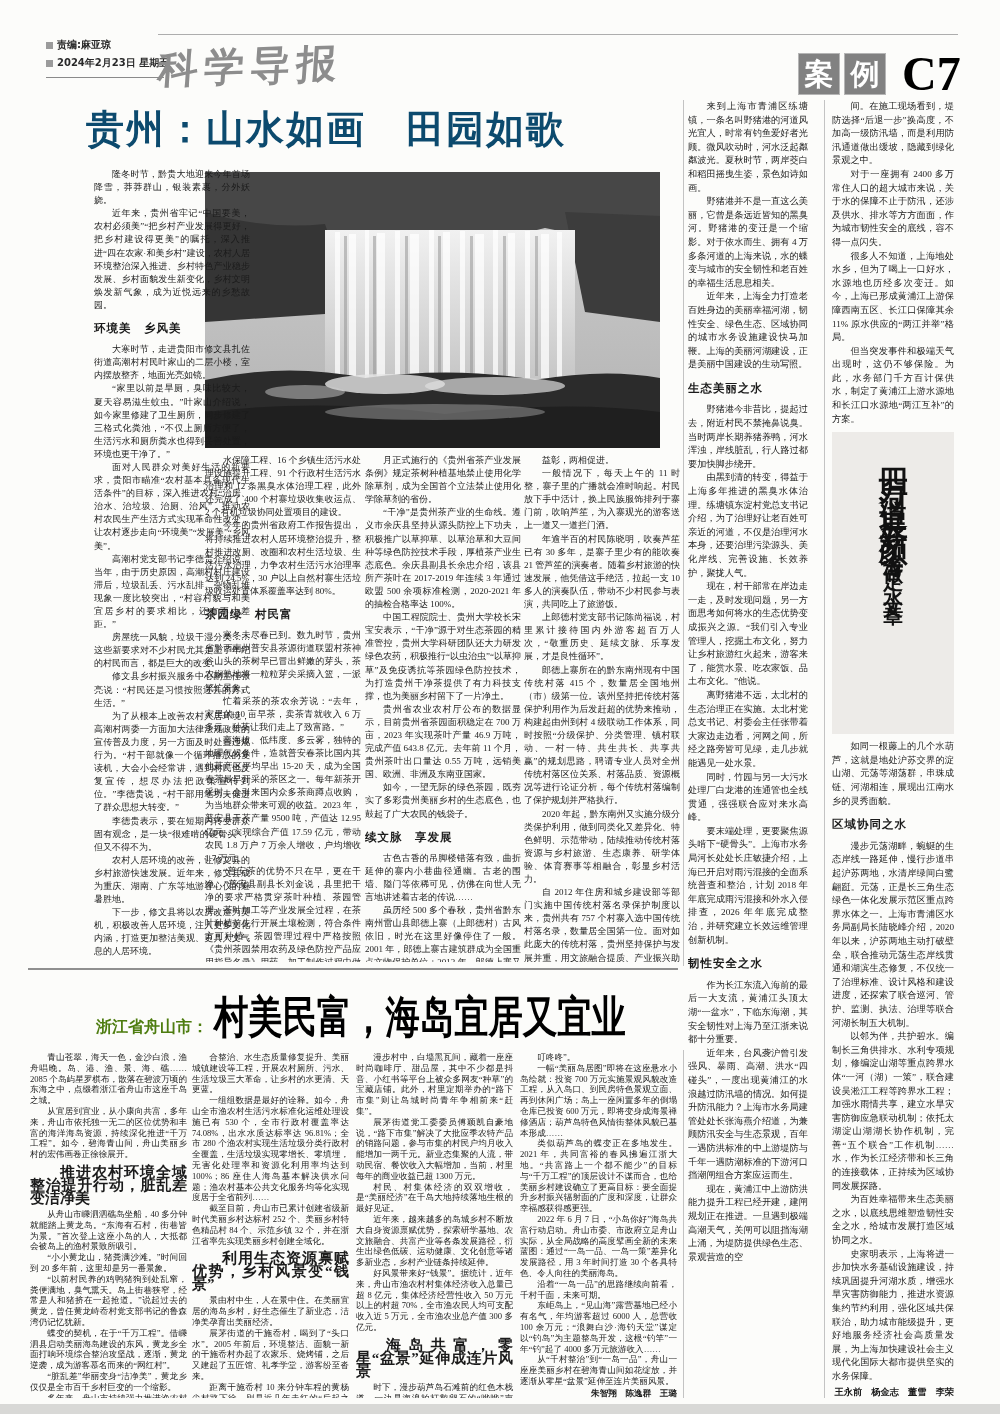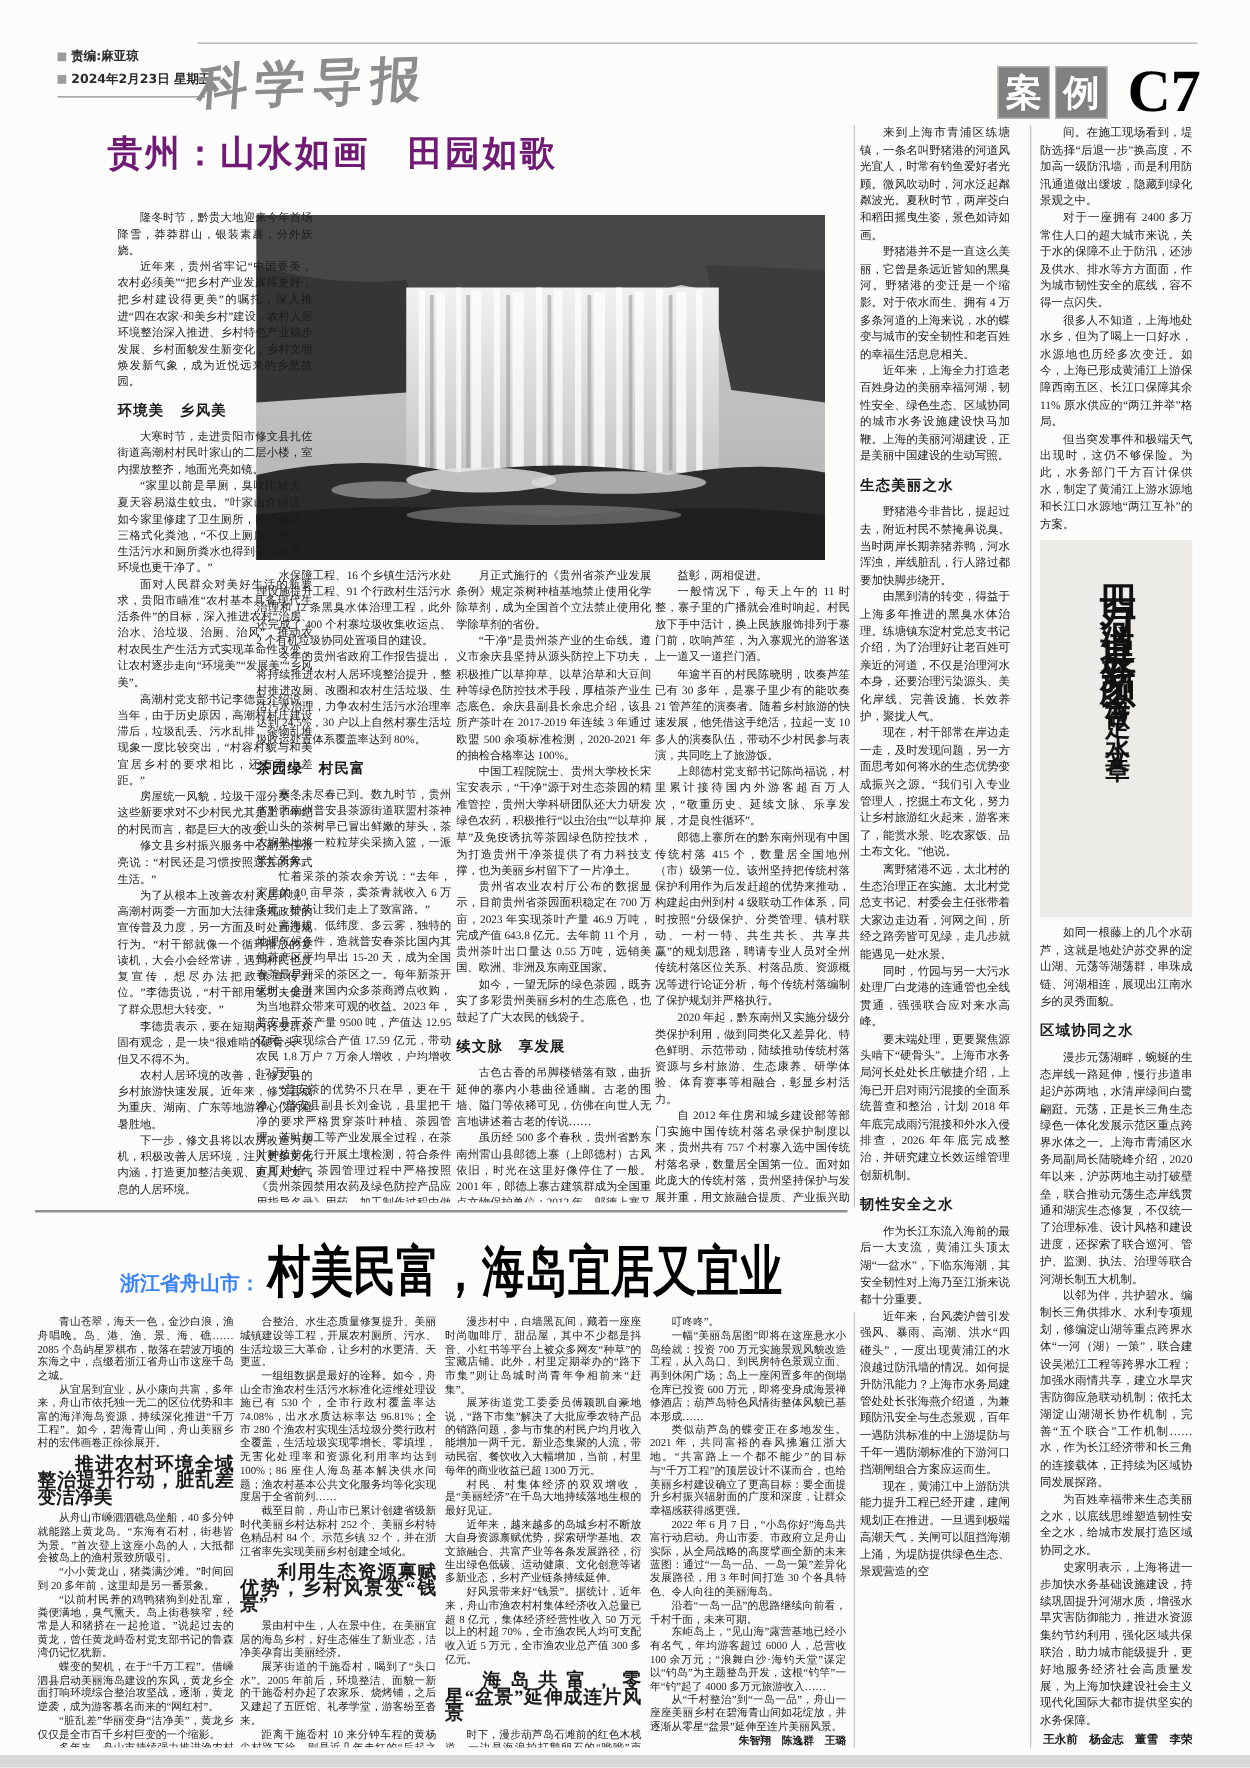--- a/index.html
+++ b/index.html
@@ -17,23 +17,23 @@
   .badge-box{width:40px;height:40px;background:#818181;border:1px solid #b5b5b5;color:#fff;
              font-family:"DejaVu Sans",sans-serif;font-weight:bold;font-size:29px;line-height:40px;
              text-align:center;margin-right:4px;}
   .page-no{font-size:48px;font-weight:bold;margin-left:12px;color:#000;}
   
   .vrule{position:absolute;width:1px;background:#c3c3c3;}
   .hdiv{position:absolute;left:28px;top:968px;width:650px;height:2px;background:#8f8f8f;}
   .bottom-strip{position:absolute;left:0;top:1404px;width:1000px;height:10px;background:#d8d8d6;}
   
   .gz-headline{position:absolute;left:86px;top:104px;width:560px;white-space:nowrap;
-               font-family:"DejaVu Sans",sans-serif;font-weight:900;font-size:28px;letter-spacing:2px;color:#701a75;}
+               font-family:"DejaVu Sans",sans-serif;font-weight:900;font-size:38px;letter-spacing:2px;color:#0c4a6e;}
   .zs-head-row{position:absolute;left:96px;top:988px;display:flex;align-items:baseline;white-space:nowrap;}
-  .zs-kicker{font-family:"DejaVu Sans",sans-serif;font-weight:bold;font-size:16px;margin-right:6px;color:#3b82f6;}
+  .zs-kicker{font-family:"DejaVu Sans",sans-serif;font-weight:bold;font-size:16px;margin-right:6px;color:#4d7c0f;}
   .zs-headline{font-size:44px;font-weight:900;letter-spacing:0;transform:scaleX(0.78);transform-origin:left bottom;color:#000;}
   
   .photo{position:absolute;left:205px;top:172px;width:455px;height:276px;background:#bdbdbd;}
   
   .col{position:absolute;overflow:hidden;text-align:justify;}
   .col p.para{margin:0;text-indent:2em;}
   .col .authors{margin:1px 0 0;text-align:right;font-weight:bold;font-family:"DejaVu Sans",sans-serif;}
   .gzcol{width:156px;font-size:9px;line-height:13.1px;}
   .gzcol .subhead, .shcol .subhead{font-family:"DejaVu Sans",sans-serif;font-weight:bold;font-size:11.5px;
       margin:10px 0 8px;letter-spacing:1px;}

